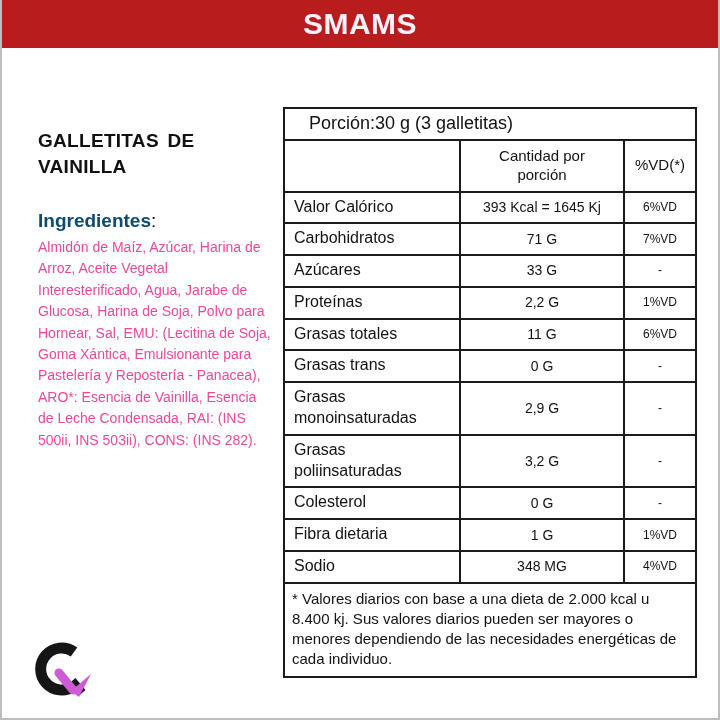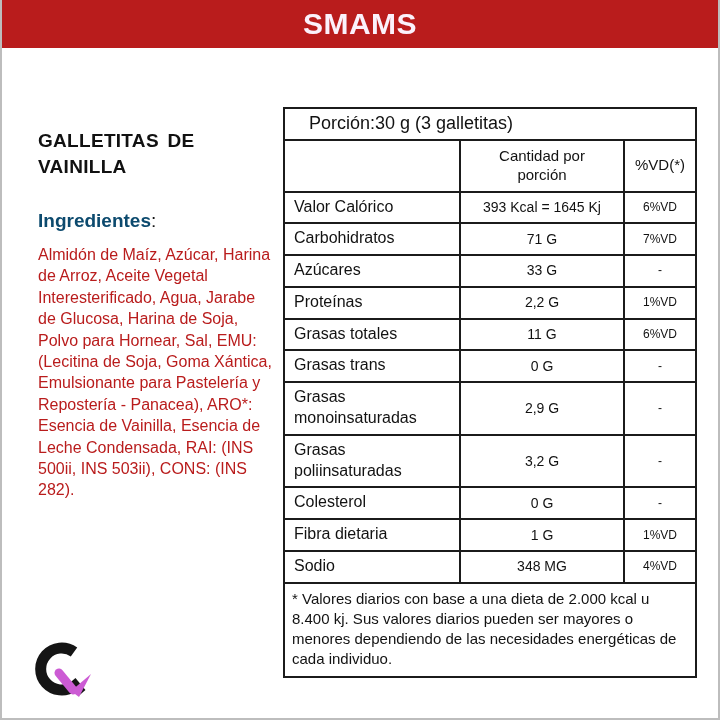--- a/index.html
+++ b/index.html
@@ -52,24 +52,24 @@
     color: #c973ce;
   }
   .ingredients { margin-top: 30px; }
   .ing-label {
     font-size: 19px;
     font-weight: bold;
     color: #0c4a6e;
   }
   .ing-colon { font-size: 19px; font-weight: normal; }
   .ing-text {
-    margin-top: 12px;
-    font-size: 16px;
+    margin-top: 5px;
+    font-size: 14px;
     line-height: 21.4px;
-    color: #b91c1c;
+    color: #ec4899;
   }
   .logo {
     position: absolute; left: 30px; top: 640px;
     width: 64px; height: 60px;
   }
   
   .nutrition {
     position: absolute; left: 281px; top: 107px;
   }
   table.nut {

